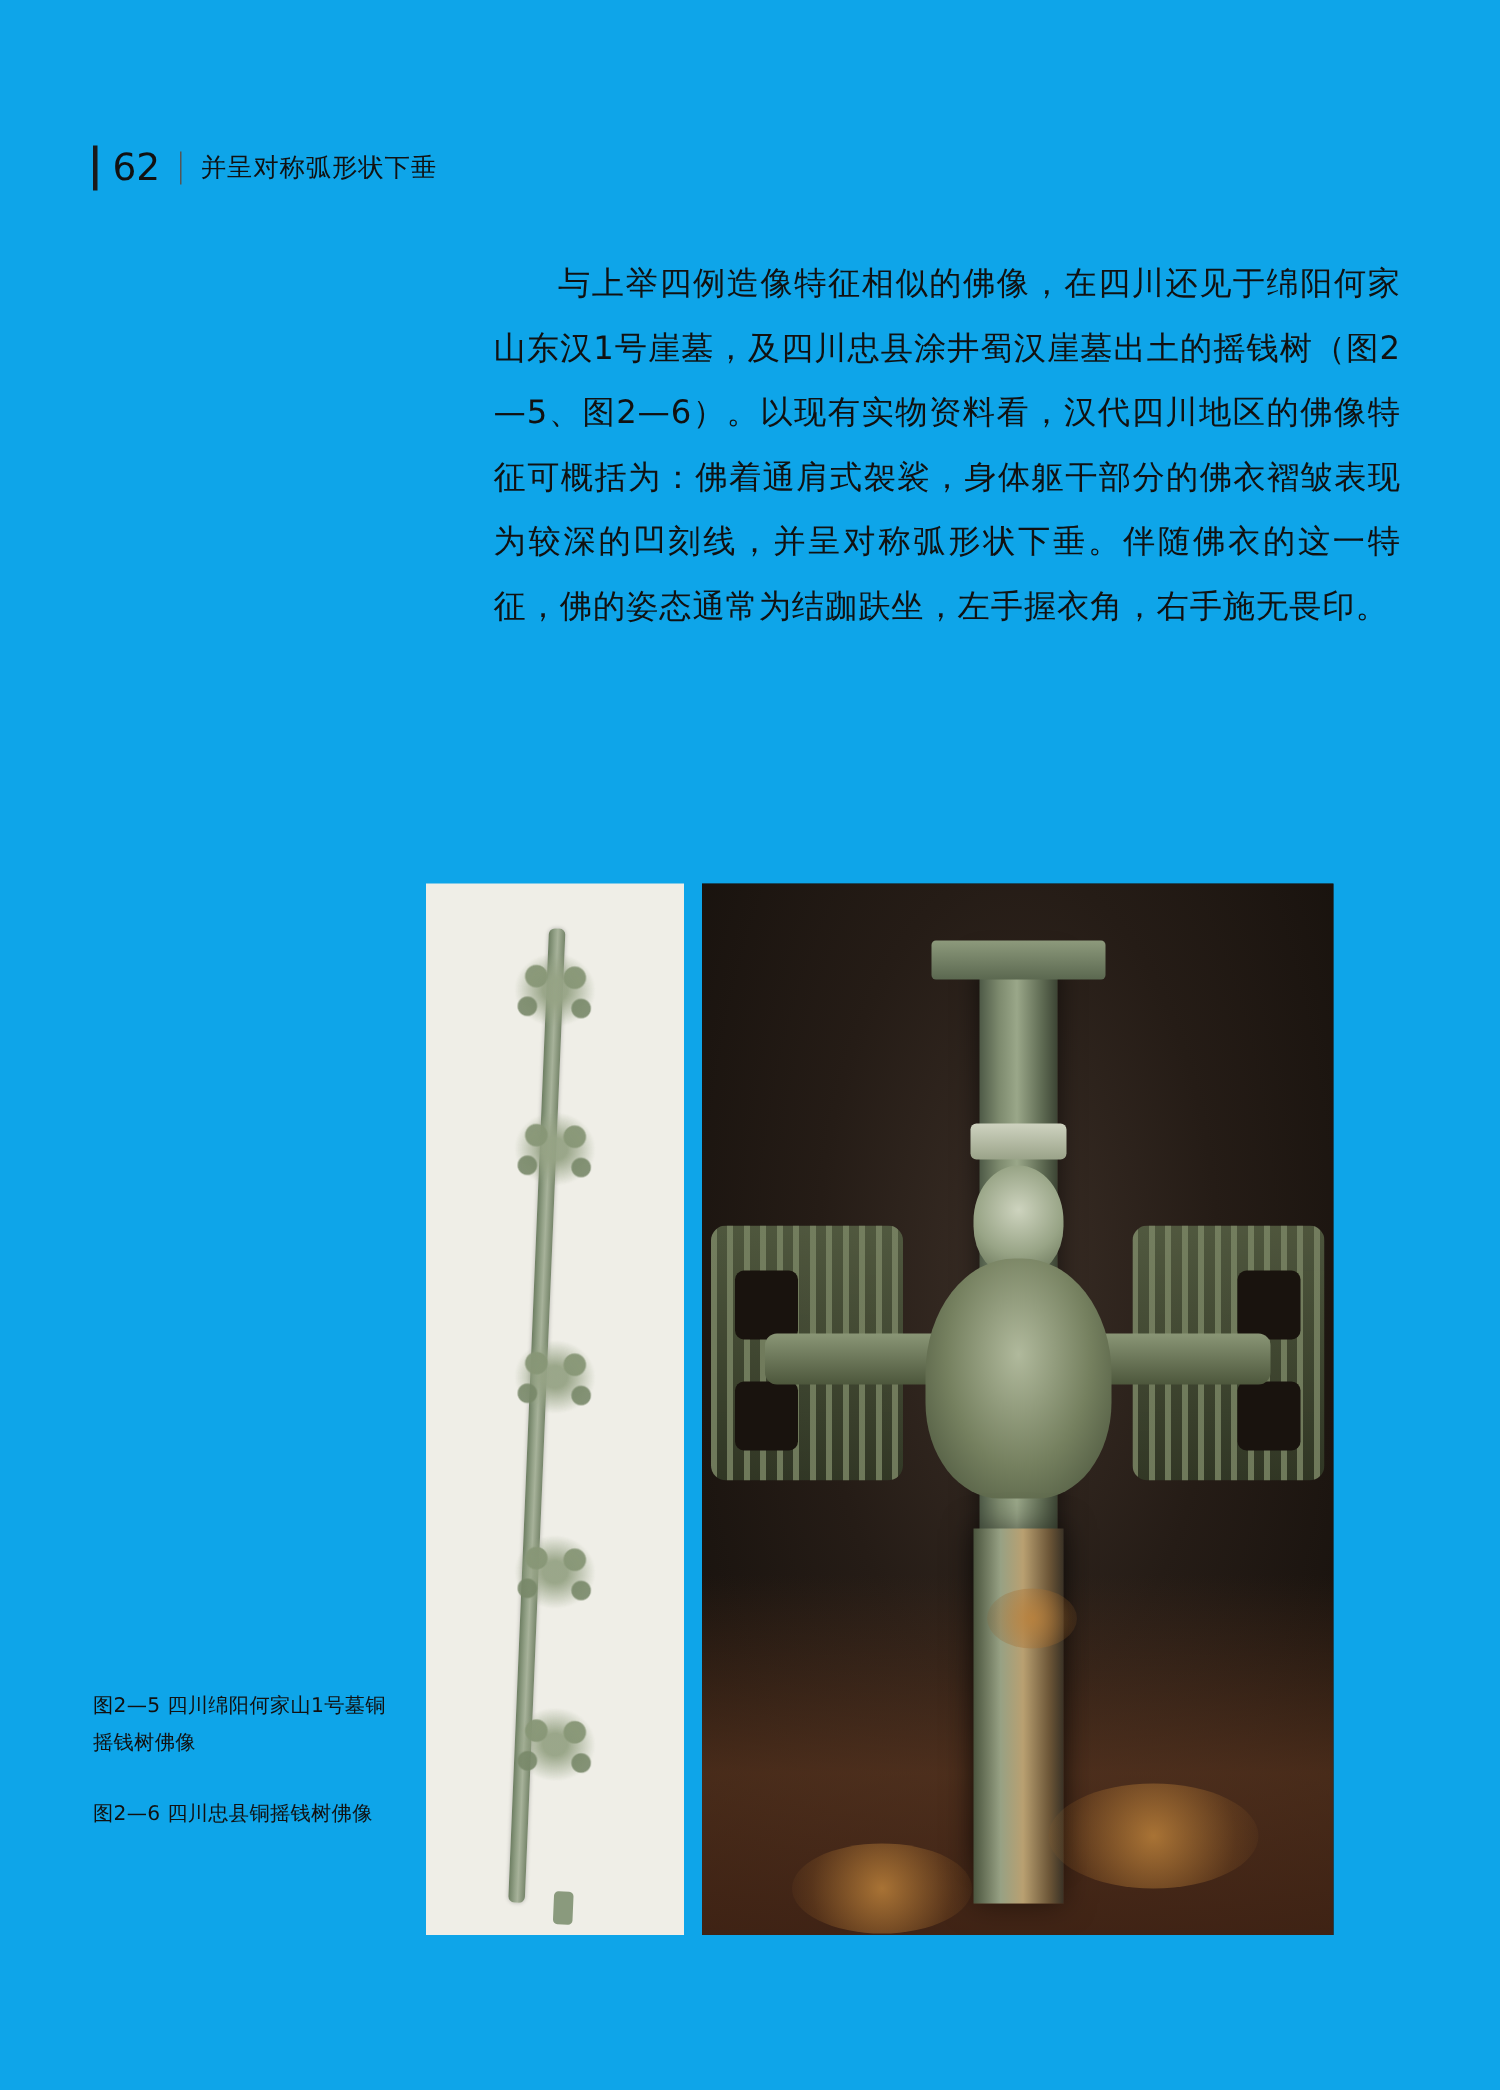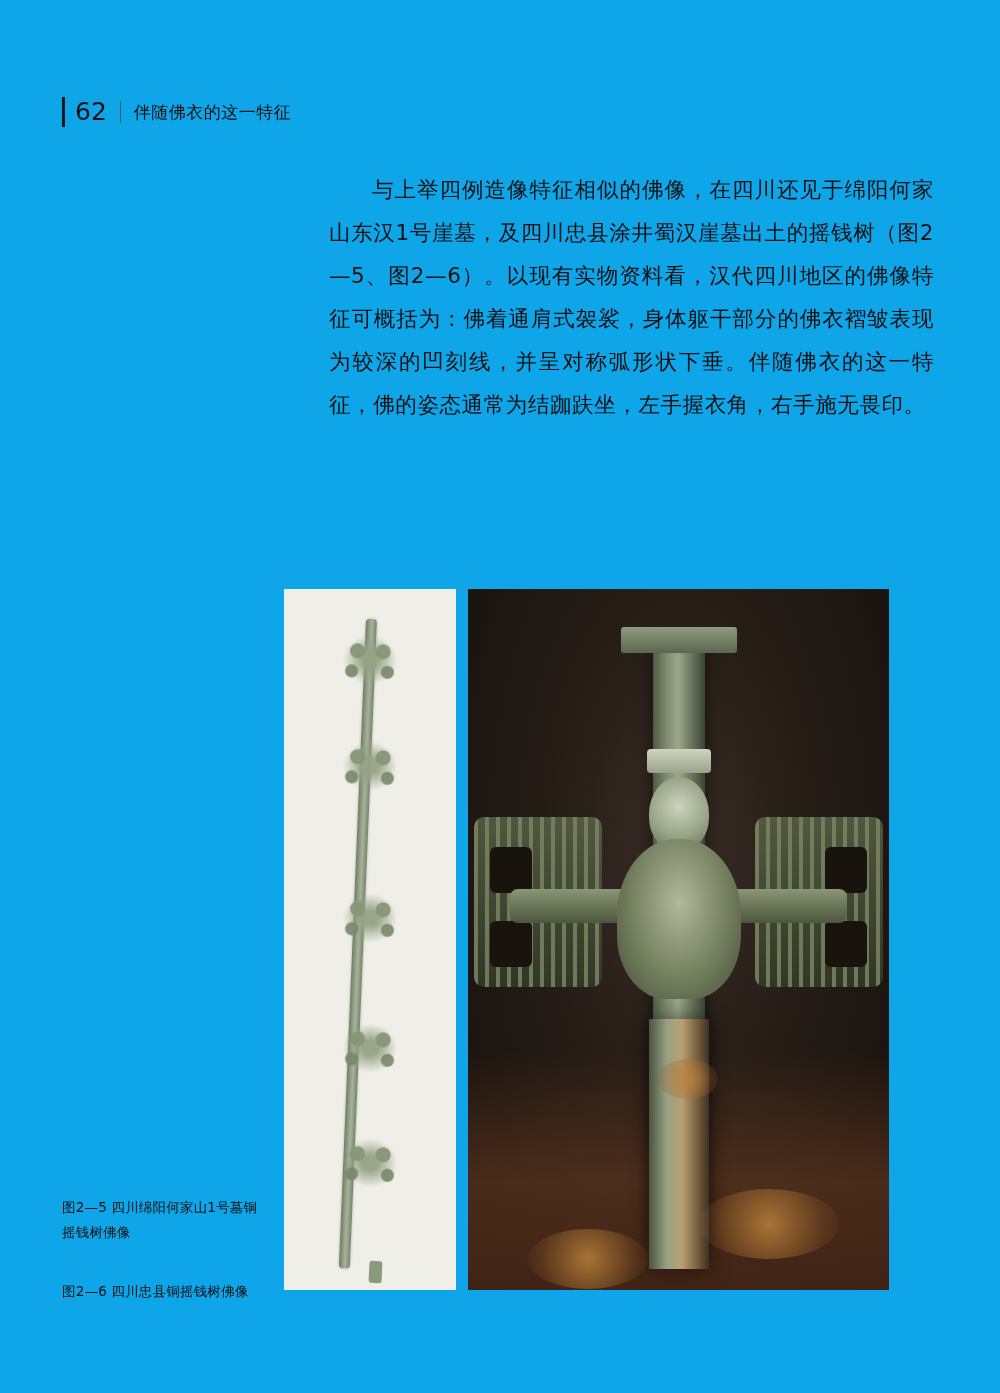--- a/index.html
+++ b/index.html
@@ -254,43 +254,43 @@
   .rust {
     position: absolute;
     border-radius: 50%;
     background: radial-gradient(circle, rgba(186,128,58,0.85) 0%, rgba(150,96,40,0.25) 70%, rgba(0,0,0,0) 100%);
   }
 
   
   .captions {
     position: absolute;
     left: 62px;
-    top: 1195px;
+    top: 1125px;
     width: 200px;
   }
   .caption {
     font-size: 13.5px;
     line-height: 25px;
     color: #111111;
     letter-spacing: 0.2px;
   }
   .caption.second {
-    margin-top: 34px;
+    margin-top: 22px;
   }
 </style>
 </head>
 <body>
 
 <div class="page">
 
   <div class="header">
     <div class="header-rule"></div>
     <div class="page-number">62</div>
     <div class="header-sep"></div>
-    <div class="book-title">伴随佛衣的这一特征</div>
+    <div class="book-title">并呈对称弧形状下垂</div>
   </div>
 
   <div class="body-text">
     <p class="para">与上举四例造像特征相似的佛像，在四川还见于绵阳何家山东汉1号崖墓，及四川忠县涂井蜀汉崖墓出土的摇钱树（图2—5、图2—6）。以现有实物资料看，汉代四川地区的佛像特征可概括为：佛着通肩式袈裟，身体躯干部分的佛衣褶皱表现为较深的凹刻线，并呈对称弧形状下垂。伴随佛衣的这一特征，佛的姿态通常为结跏趺坐，左手握衣角，右手施无畏印。</p>
   </div>
 
   <div class="figures">
 
     <div class="fig-left">
       <div class="rod"></div>

